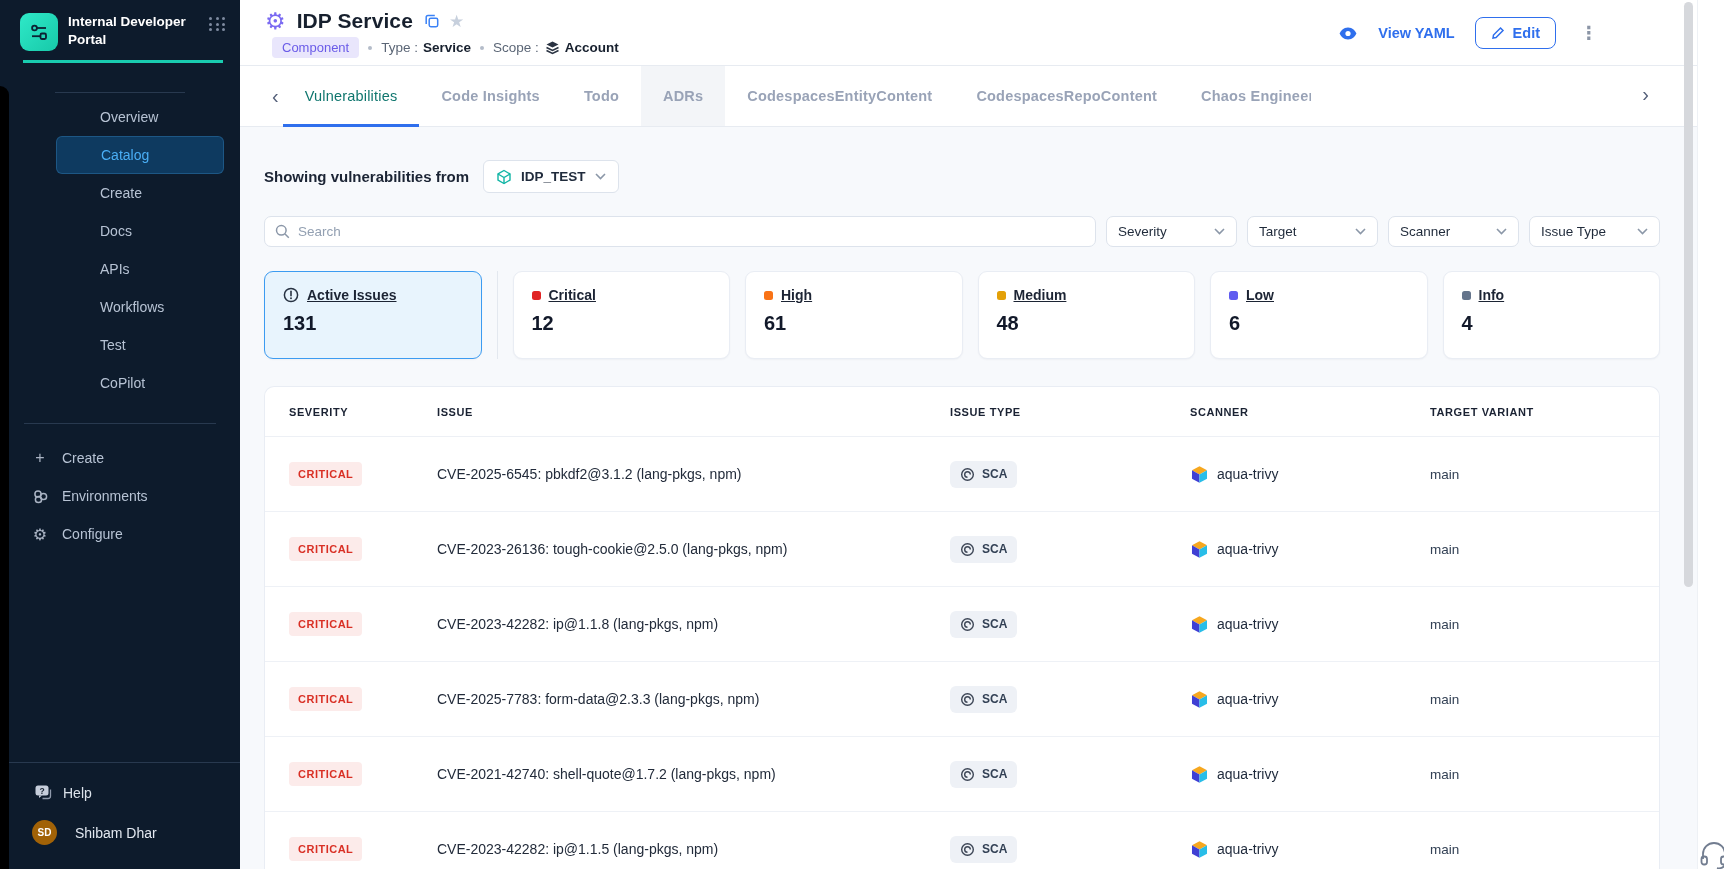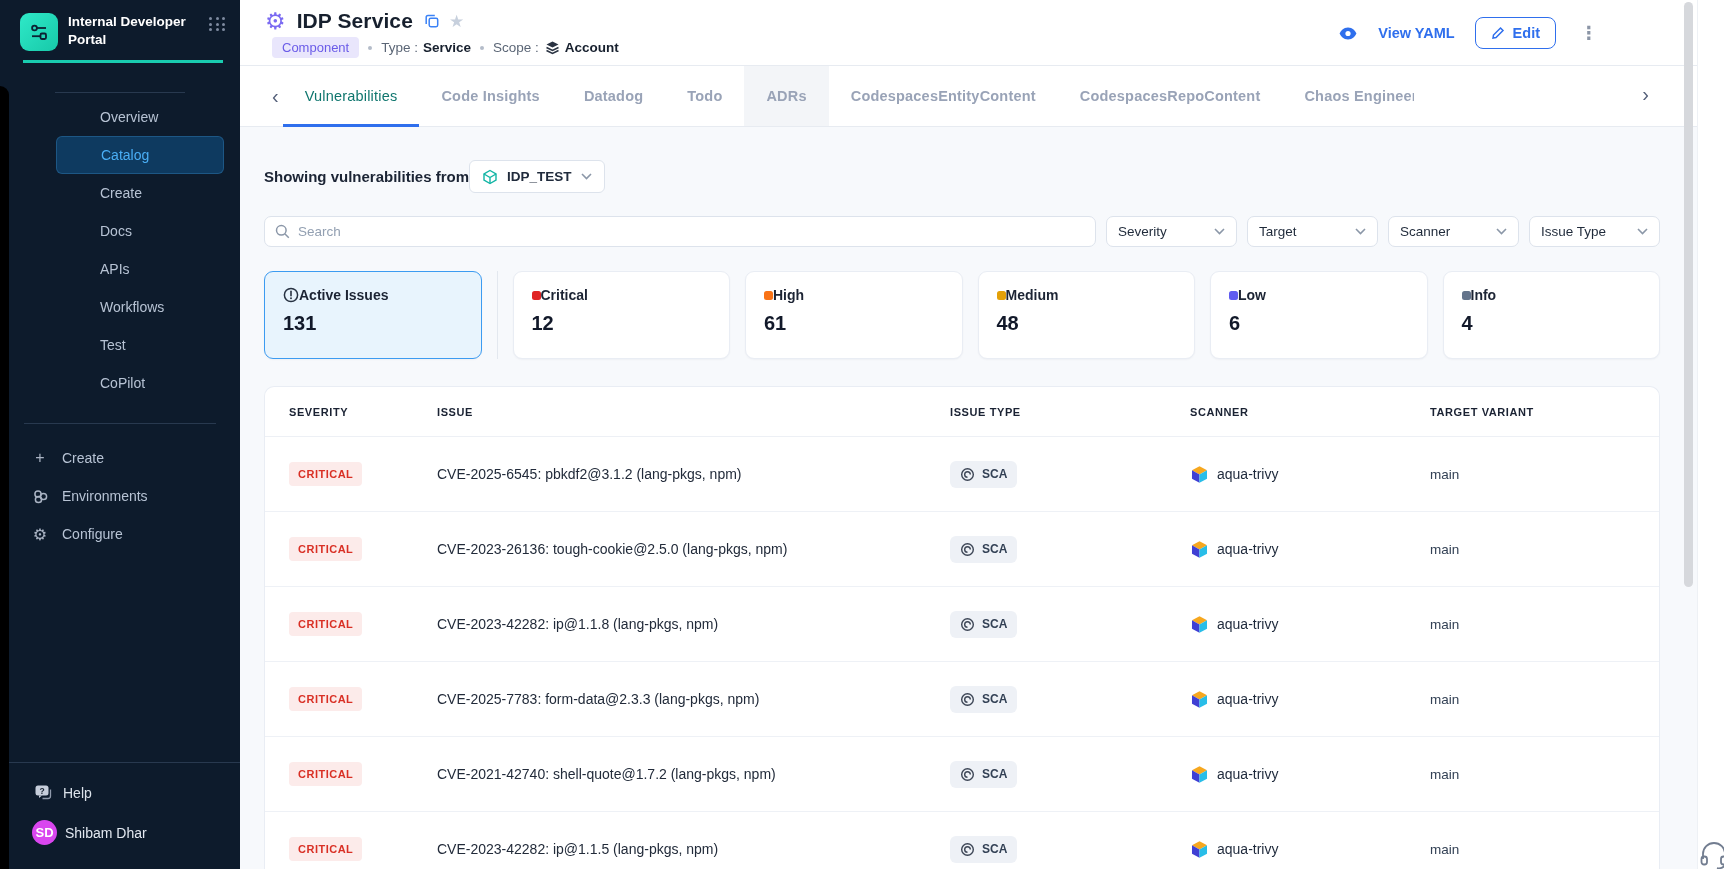--- a/index.html
+++ b/index.html
@@ -22,21 +22,21 @@
   .side-nav { margin-top:5px;margin-left:40px; }
   .side-item { height:38px; display:flex; align-items:center; margin:0 16px; padding-left:44px; color:#b7c3d4; font-size:14px; border-radius:6px; cursor:pointer; }
   .side-item.active { background:#0e3a60; color:#4aaef5; border:1px solid rgba(74,174,245,0.25); }
   .side-tools { margin-top:15px; }
   .tool-item { height:38px; display:flex; align-items:center; margin:0 16px; padding-left:14px; color:#b7c3d4; font-size:14px; cursor:pointer; }
   .tool-item .t-ico { width:20px; margin-right:12px; display:flex; justify-content:center; color:#aab4c4; font-size:16px; }
   .side-bottom { position:absolute; left:0; right:0; top:762px; border-top:1px solid #28394f; }
   .help-row { display:flex; align-items:center; padding:21px 0 0 34px; color:#dbe2ea; font-size:14px; cursor:pointer; }
   .help-row svg { margin-right:10px; }
   .user-row { display:flex; align-items:center; padding:19px 0 0 32px; color:#e2e8f0; font-size:14px; cursor:pointer; }
-  .avatar { width:25px; height:25px; border-radius:50%; background:#d946ef; color:#fff; font-size:13px; font-weight:bold; display:flex; align-items:center; justify-content:center; margin-right:8px; }
+  .avatar { width:25px; height:25px; border-radius:50%; background:#a16207; color:#fff; font-size:10px; font-weight:bold; display:flex; align-items:center; justify-content:center; margin-right:18px; }
 
   
   .main { position:absolute; left:240px; top:0; width:1457px; height:869px; background:#fff; }
   .right-strip { position:absolute; left:1697px; top:0; width:27px; height:869px; background:#fff; border-left:1px solid #eef1f5; z-index:6; }
   .scroll-thumb { position:absolute; left:1684px; top:2px; width:9px; height:585px; border-radius:5px; background:#d6d8dc; z-index:7; }
 
   .m-header { position:relative; height:66px; border-bottom:1px solid #e7ebf1; padding:9px 0 0 25px; }
   .title-row { display:flex; align-items:center; }
   .gear-glyph { color:#7b6bf2; font-size:23px; line-height:1; }
   .page-title { margin-left:11px; font-size:21px; font-weight:bold; color:#17202e; letter-spacing:0.1px; }
@@ -55,36 +55,36 @@
   .m-tabs { position:relative; height:61px; border-bottom:1px solid #e7ebf1; display:flex; align-items:stretch; padding-left:28px; background:#fff; }
   .tab-chev { align-self:center; color:#55607a; font-size:20px; padding:0 4px; cursor:pointer; line-height:1; }
   .tab-chev.right { position:absolute; right:44px; top:18px; }
   .tab { display:flex; align-items:center; padding:0 22px; font-size:14.5px; font-weight:600; color:#99a3b7; letter-spacing:0.2px; cursor:pointer; white-space:nowrap; position:relative; }
   .tab.active { color:#0f766e; font-weight:normal; }
   .tab.active::after { content:""; position:absolute; left:0; right:0; bottom:-1px; height:3px; background:#2f6fed; }
   .tab.shaded { background:#f3f5f8; }
   .tab.clipped { max-width:132px; overflow:hidden; }
 
   .m-content { position:absolute; top:127px; left:0; right:0; bottom:0; background:#f7f9fc; padding:0 37px 0 24px; overflow:hidden; }
-  .row-showing { margin-top:33px; display:flex; align-items:center; }
+  .row-showing { margin-top:33px; display:flex; align-items:center; gap:14px; }
   .showing-label { font-size:15px; font-weight:bold; color:#1b2434; }
   .source-select { height:33px; min-width:132px; background:#fff; border:1px solid #dde3ec; border-radius:6px; display:flex; align-items:center; gap:9px; padding:0 12px; cursor:pointer; }
   .source-select .txt { font-size:13.5px; font-weight:600; color:#202b3c; }
 
   .row-filters { margin-top:23px; display:flex; gap:10px; }
   .search-box { flex:1; height:31px; background:#fff; border:1px solid #dde3ec; border-radius:7px; display:flex; align-items:center; padding:0 10px; gap:8px; }
   .search-box input { border:none; outline:none; flex:1; font-size:13.5px; color:#33405a; background:transparent; font-family:inherit; }
   .search-box input::placeholder { color:#93a0b2; }
   .filter-select { width:131px; height:31px; background:#fff; border:1px solid #dde3ec; border-radius:7px; display:flex; align-items:center; justify-content:space-between; padding:0 11px; cursor:pointer; }
   .filter-select .txt { font-size:13.5px; color:#1f2a3a; }
 
   .row-stats { margin-top:24px; display:flex; gap:15px; height:88px; }
   .stat-card { flex:1; background:#fff; border:1px solid #e9edf4; border-radius:9px; padding:15px 18px; box-shadow:0 1px 2px rgba(16,24,40,0.04); cursor:pointer; }
   .stat-card.active { background:#e8f4fd; border:1.5px solid #3c9bf1; }
-  .stat-top { display:flex; align-items:center; gap:0; font-size:14px; font-weight:600; color:#1c2434; }
+  .stat-top { display:flex; align-items:center; gap:8px; font-size:14px; font-weight:600; color:#1c2434;text-decoration:underline; }
   .stat-val { margin-top:9px; font-size:20px; font-weight:800; color:#12192a; }
   .v-div { width:1px; background:#e3e8ef; flex:0 0 auto; }
   .sev-dot { width:9px; height:9px; border-radius:2.5px; flex:0 0 auto; }
   .dot-critical { background:#e02424; } .dot-high { background:#f97316; }
   .dot-medium { background:#e3a008; } .dot-low { background:#5f5cf0; } .dot-info { background:#64748b; }
 
   .vuln-table { margin-top:27px; background:#fff; border:1px solid #e9edf4; border-bottom:none; border-radius:10px 10px 0 0; overflow:hidden; }
   .t-row { display:grid; grid-template-columns:148px 1fr 240px 240px 205px; align-items:center; padding:0 24px; }
   .t-head { height:50px; border-bottom:1px solid #edf0f5; }
   .t-head span { font-size:11px; font-weight:bold; letter-spacing:0.6px; color:#1a2233; }
@@ -245,23 +245,20 @@
       </div>
     </div>
 
     <div class="m-tabs">
       <span class="tab-chev">‹</span>
       <div class="tab active">
           <span>Vulnerabilities</span>
         </div>
       <div class="tab">
           <span>Code Insights</span>
-        </div>
-      <div class="tab">
-          <span>Datadog</span>
         </div>
       <div class="tab">
           <span>Todo</span>
         </div>
       <div class="tab shaded">
           <span>ADRs</span>
         </div>
       <div class="tab">
           <span>CodespacesEntityContent</span>
         </div>

